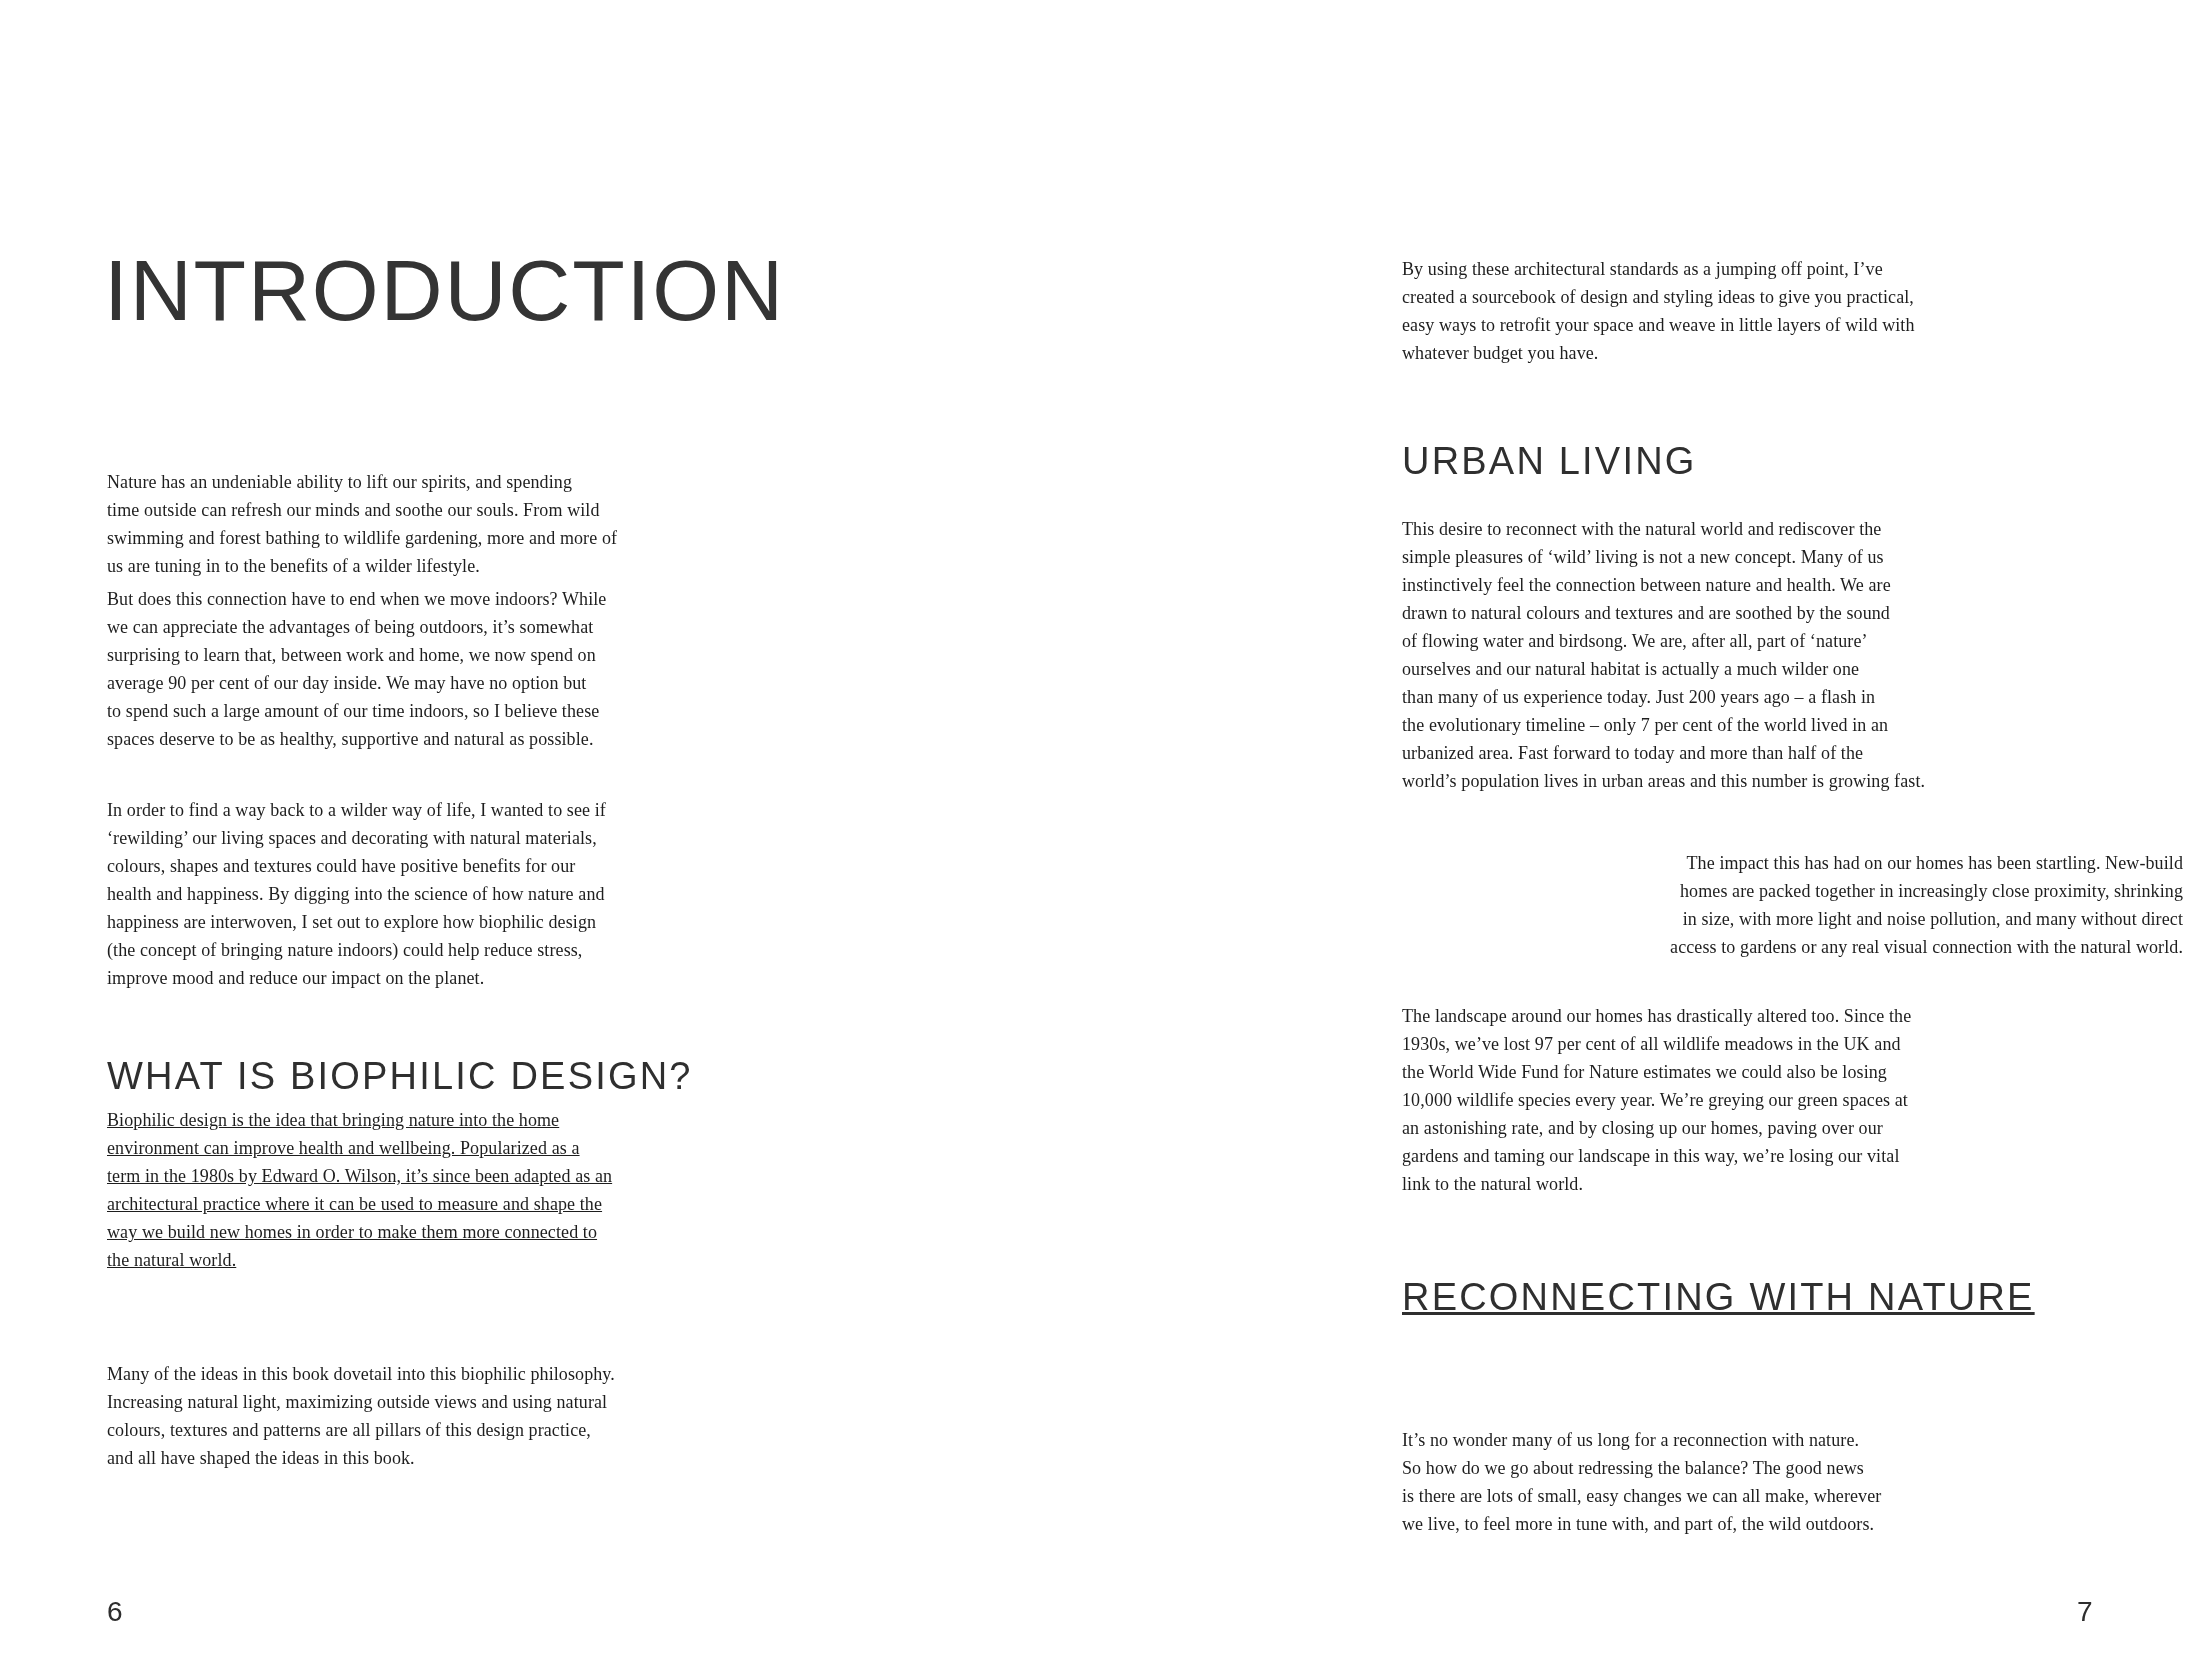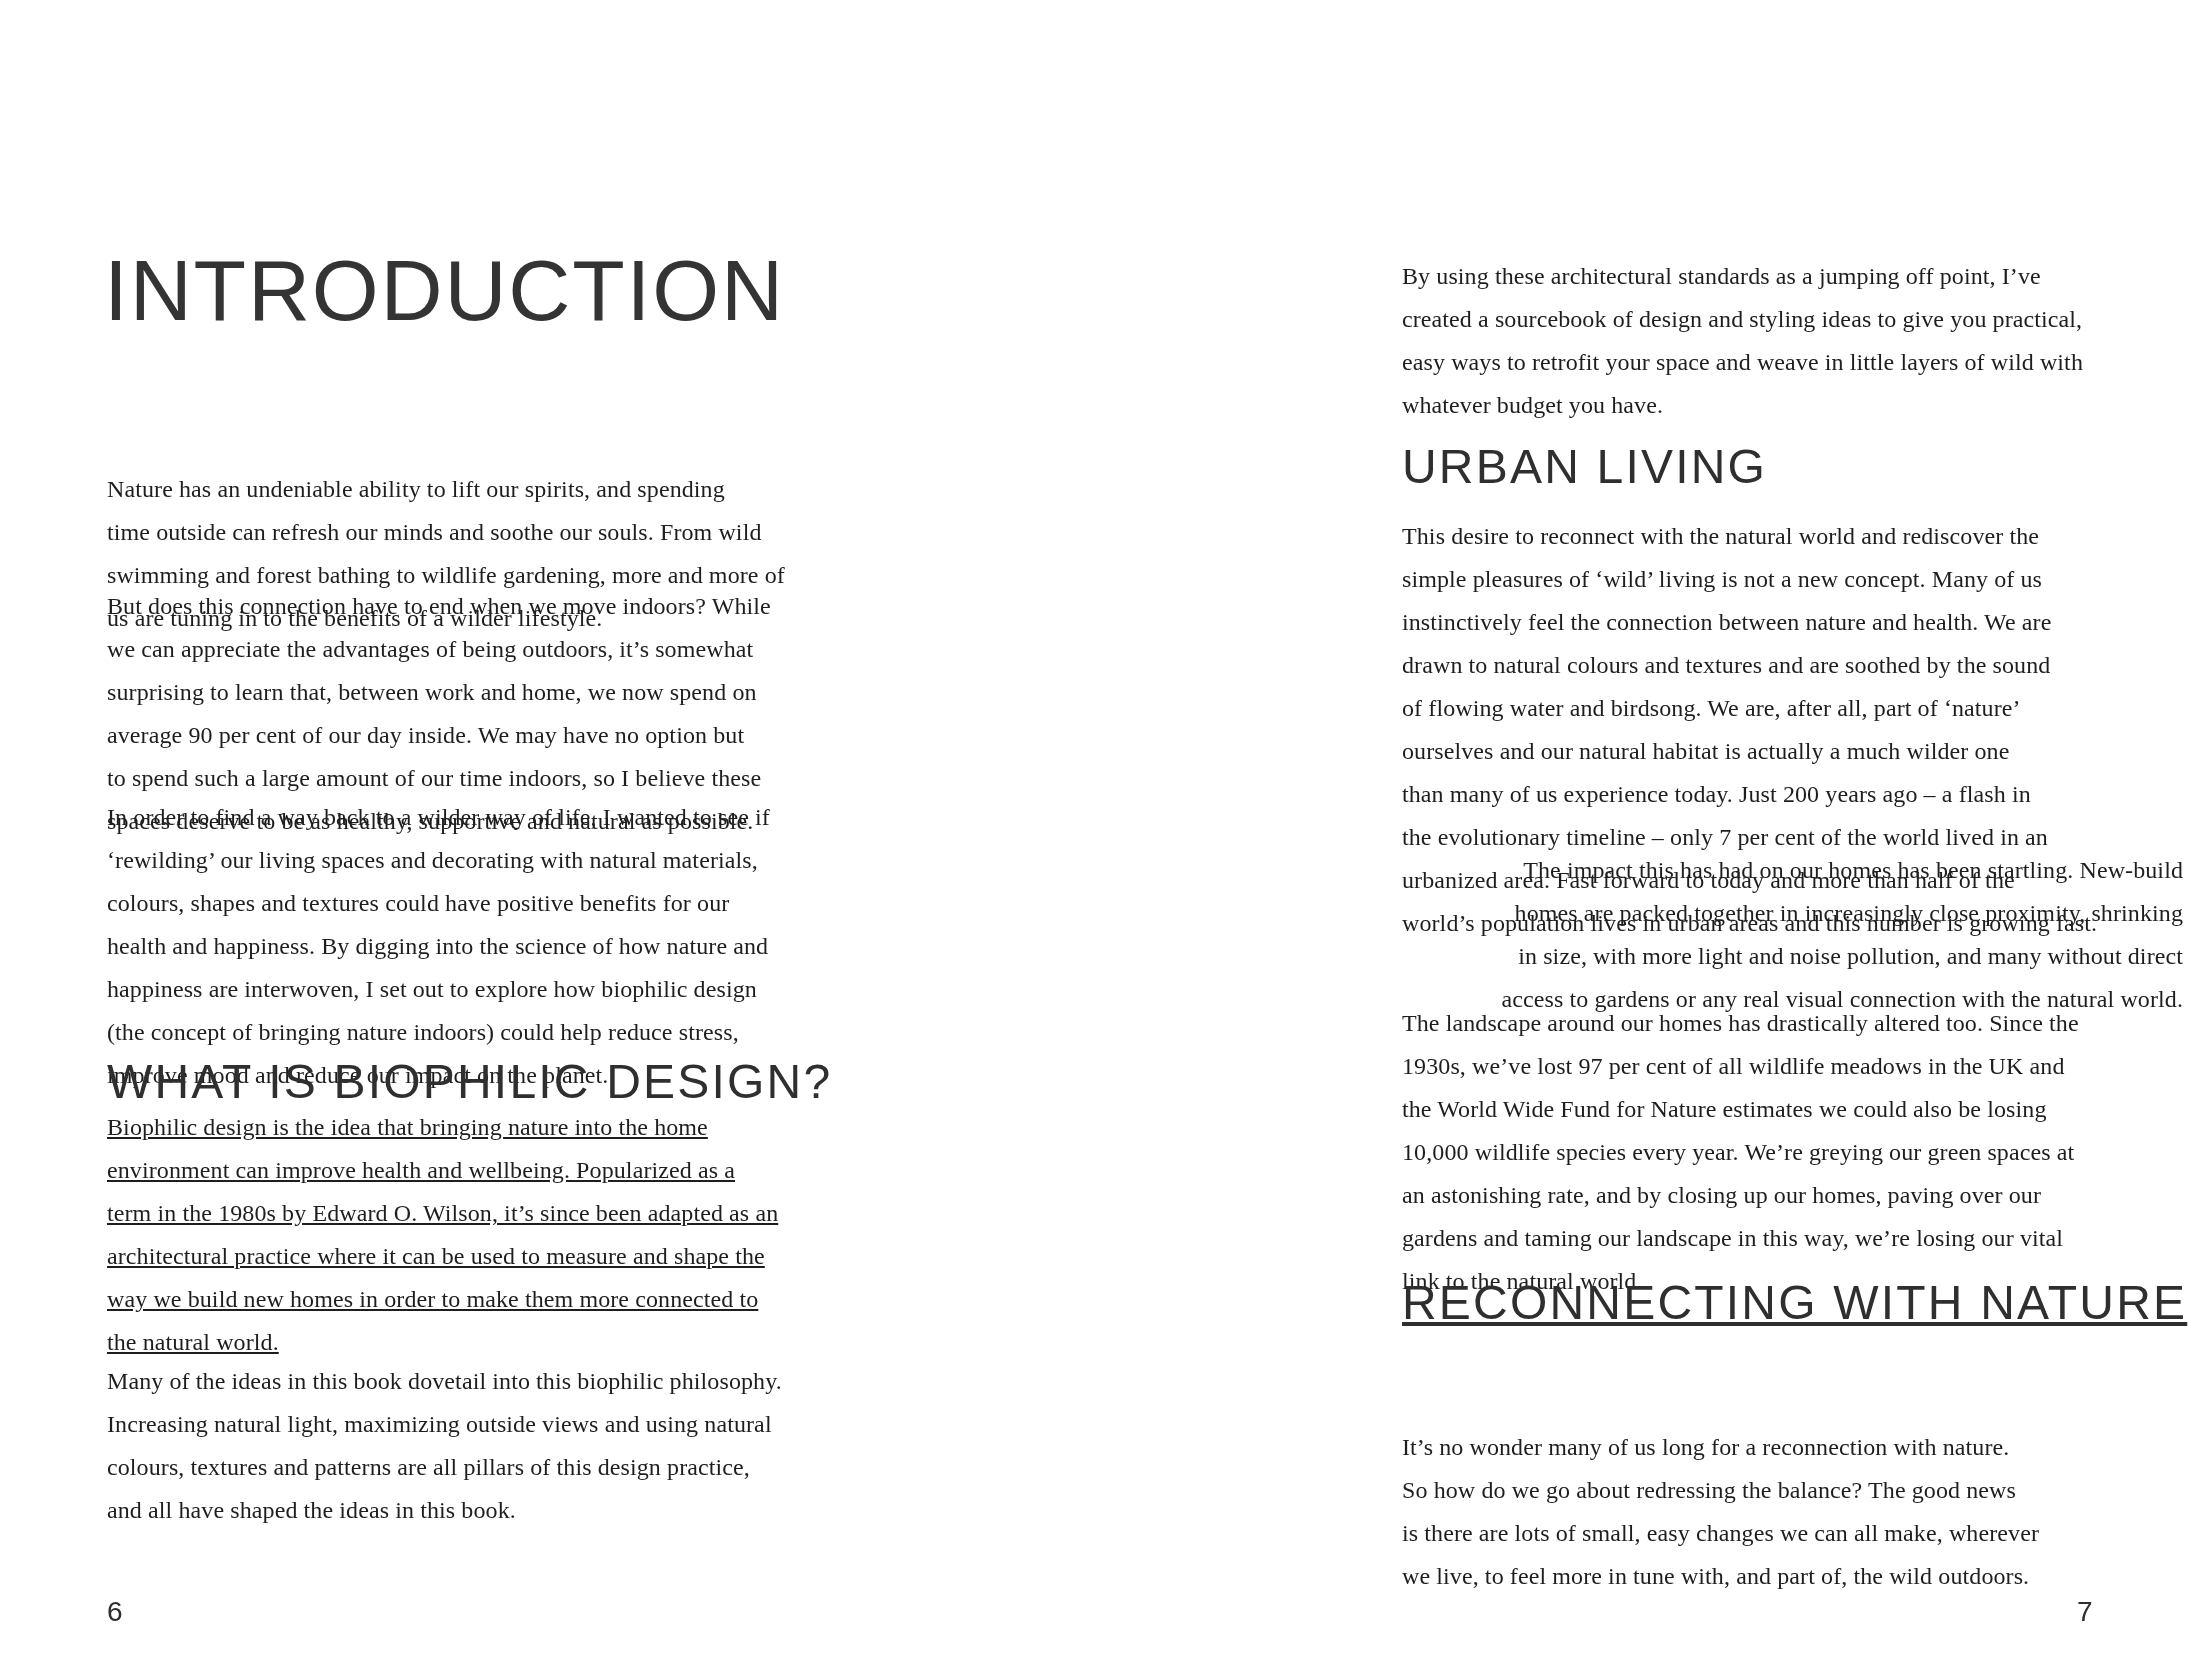--- a/index.html
+++ b/index.html
@@ -13,22 +13,22 @@
     color: #1e1e1e;
     overflow: hidden;
     border-radius: 19px;
   }
 
   .page { position: absolute; inset: 0; }
 
   .body-par {
     position: absolute;
     margin: 0;
-    font-size: 24px;
-    line-height: 43px;
+    font-size: 18px;
+    line-height: 28px;
     letter-spacing: 0.1px;
     white-space: pre-line;
     color: #1e1e1e;
   }
   .left-col  { left: 107px;  width: 764px; }
   .right-col { left: 1402px; width: 781px; }
 
   .chapter-title {
     position: absolute;
     margin: 0;
@@ -40,21 +40,21 @@
     line-height: 1;
     letter-spacing: 1.8px;
     color: #343434;
   }
 
   .section-heading {
     position: absolute;
     margin: 0;
     font-family: "Liberation Sans", sans-serif;
     font-weight: 300;
-    font-size: 48px;
+    font-size: 38px;
     line-height: 1.1;
     letter-spacing: 2.2px;
     color: #2f2f2f;
   }
 
   .l-h1 { top: 1056px; left: 107px; }
   .r-h1 { top: 441px;  left: 1402px; }
   .r-h2 { top: 1277px; left: 1402px; text-decoration: underline; }
 
   .l-p1 { top: 432px; margin-top: 36px; }

